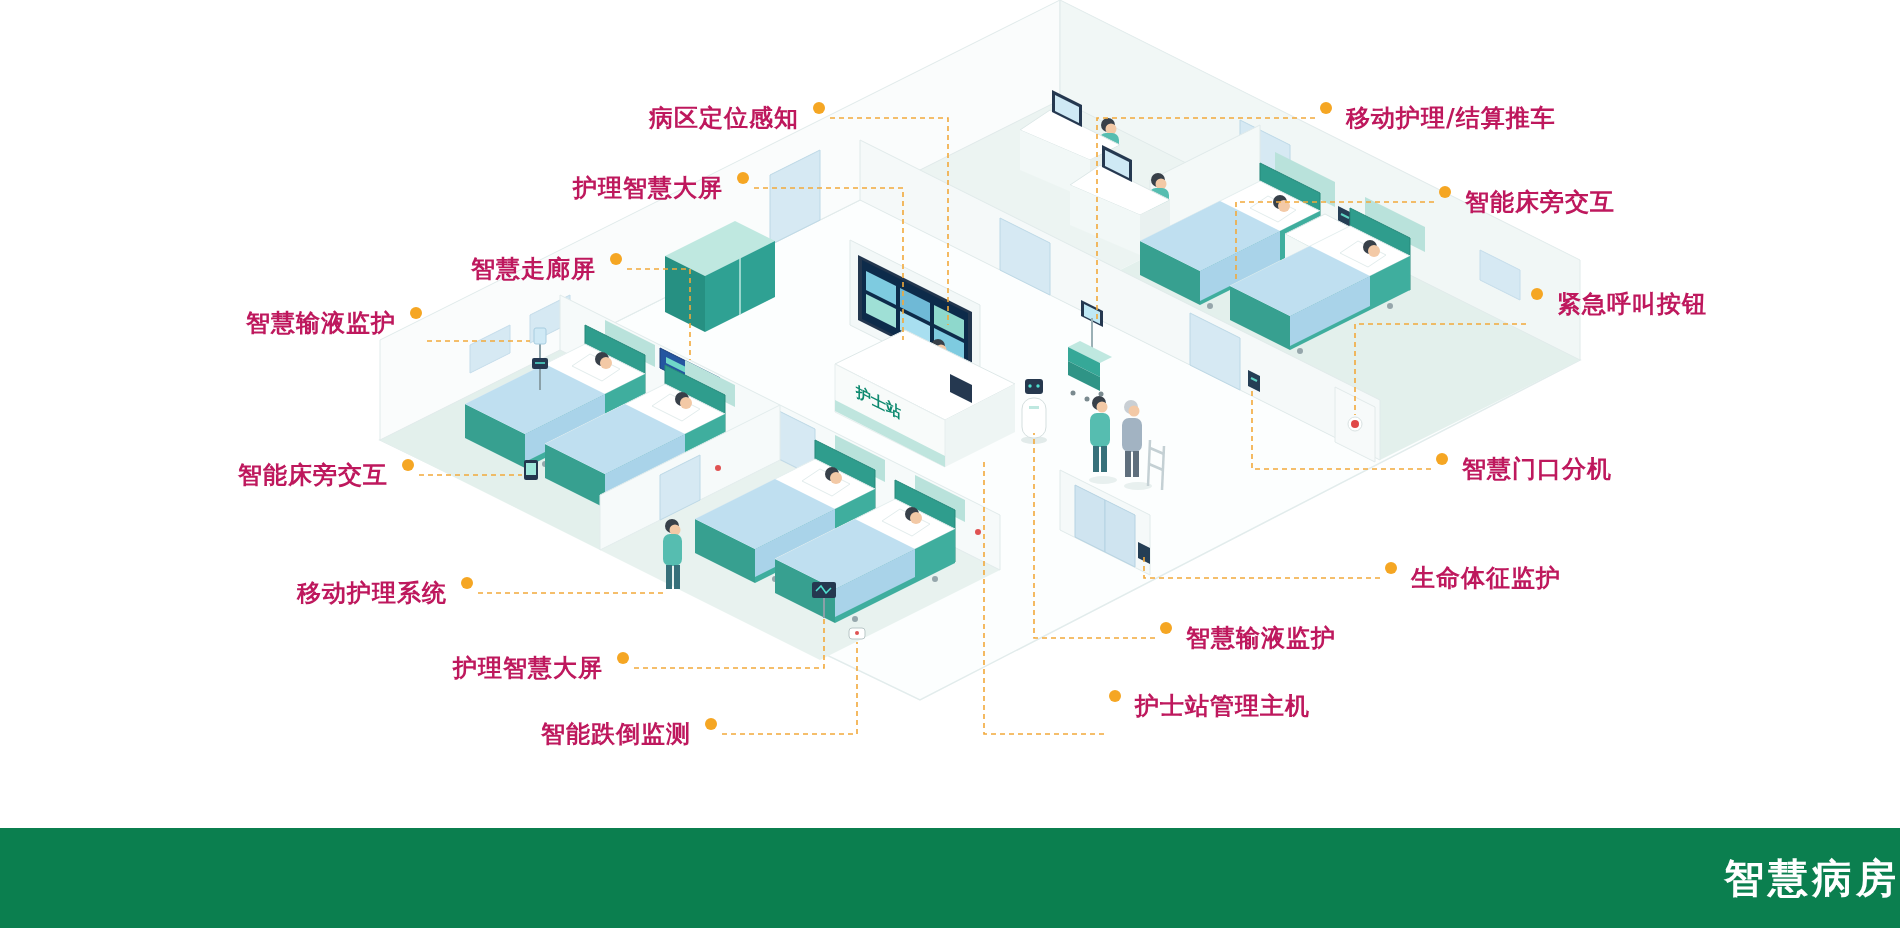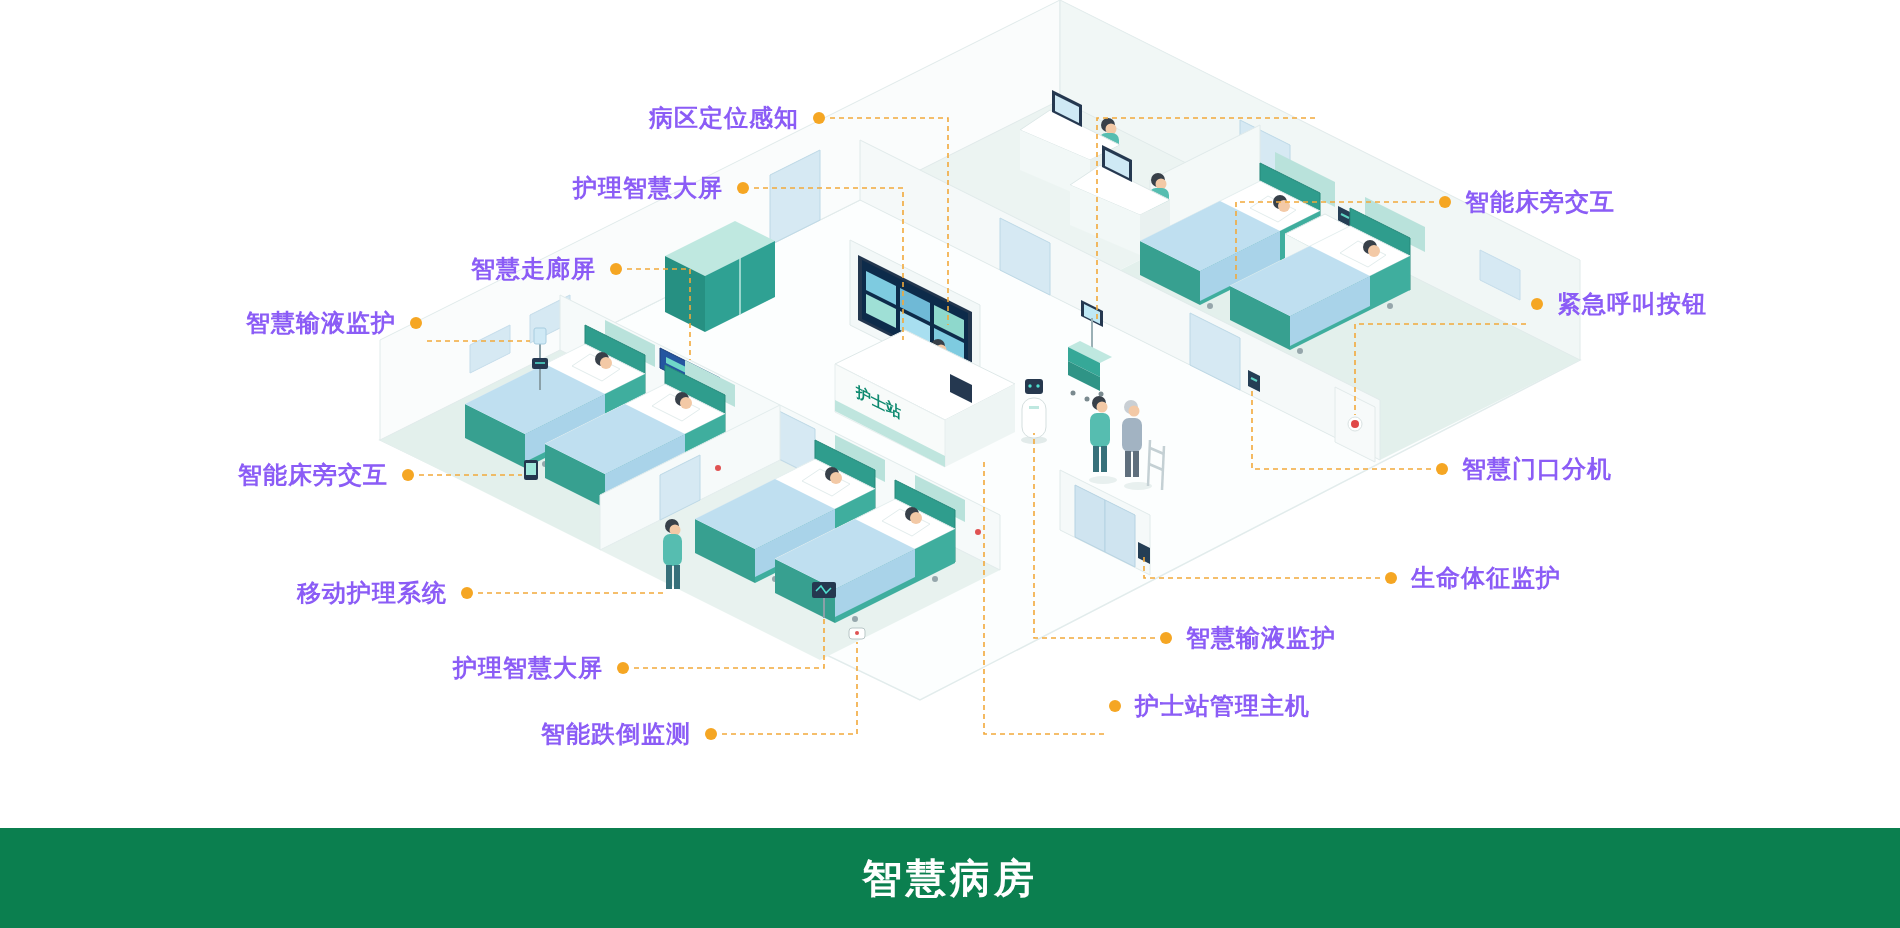--- a/index.html
+++ b/index.html
@@ -1,23 +1,23 @@
 <!DOCTYPE html>
 <html><head>
 <meta charset="utf-8">
 <style>
   html,body{margin:0;padding:0;background:#ffffff;}
   .stage{position:relative;width:1900px;height:928px;background:#ffffff;overflow:hidden;
          font-family:"DejaVu Sans","Liberation Sans",sans-serif;}
   .scene-svg{position:absolute;left:0;top:0;}
-  .callout{position:absolute;display:flex;align-items:center;gap:14px;transform:translateY(-50%);
-           font-size:24px;font-weight:700;color:#8b5cf6;white-space:nowrap;letter-spacing:1px;}
+  .callout{position:absolute;display:flex;gap:14px;transform:translateY(-50%);
+           font-size:24px;font-weight:700;color:#be185d;white-space:nowrap;letter-spacing:1px;}
   .callout .dot{width:12px;height:12px;border-radius:50%;background:#f5a623;flex:0 0 auto;}
   .banner{position:absolute;left:0;top:828px;width:1900px;height:100px;background:#0b7f4f;
-          display:flex;align-items:center;justify-content:center;}
+          display:flex;align-items:center;justify-content:flex-end;}
   .banner-title{color:#ffffff;font-size:40px;font-weight:700;letter-spacing:4px;}
 </style>
 </head>
 <body>
 
 <div class="stage">
 
 <svg class="scene-svg" width="1900" height="928" viewBox="0 0 1900 928">
 
   <g>
@@ -351,20 +351,24 @@
   </div>
   <div class="callout" style="top:668px;right:1271px">
     <span>护理智慧大屏</span>
     <span class="dot"></span>
   </div>
   <div class="callout" style="top:734px;right:1183px">
     <span>智能跌倒监测</span>
     <span class="dot"></span>
   </div>
 
+  <div class="callout" style="top:118px;left:1320px">
+    <span class="dot"></span>
+    <span>移动护理/结算推车</span>
+  </div>
   <div class="callout" style="top:202px;left:1439px">
     <span class="dot"></span>
     <span>智能床旁交互</span>
   </div>
   <div class="callout" style="top:304px;left:1531px">
     <span class="dot"></span>
     <span>紧急呼叫按钮</span>
   </div>
   <div class="callout" style="top:469px;left:1436px">
     <span class="dot"></span>

